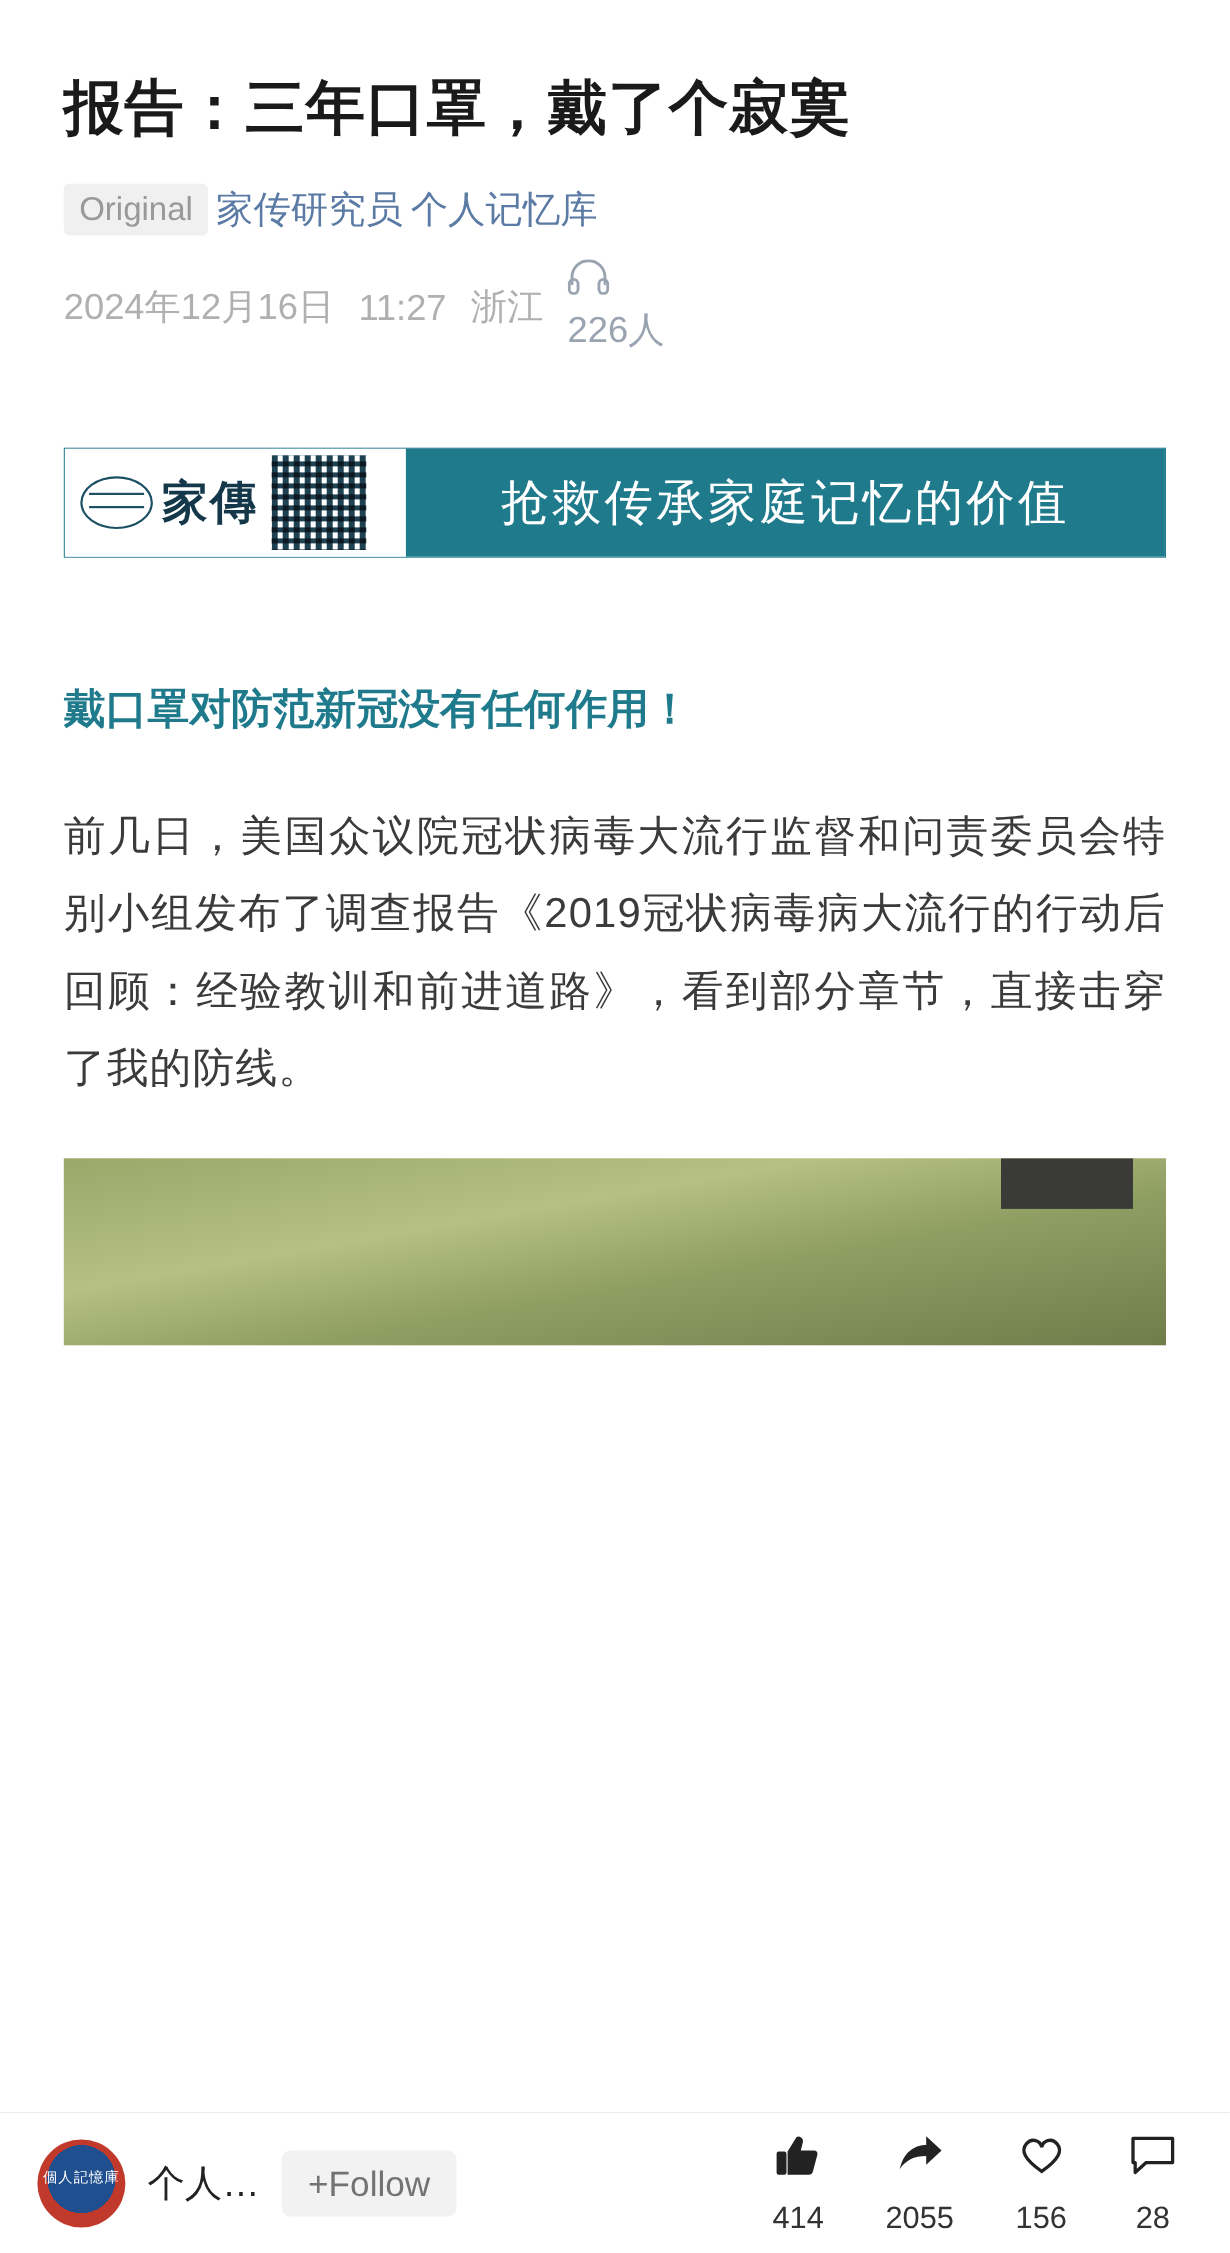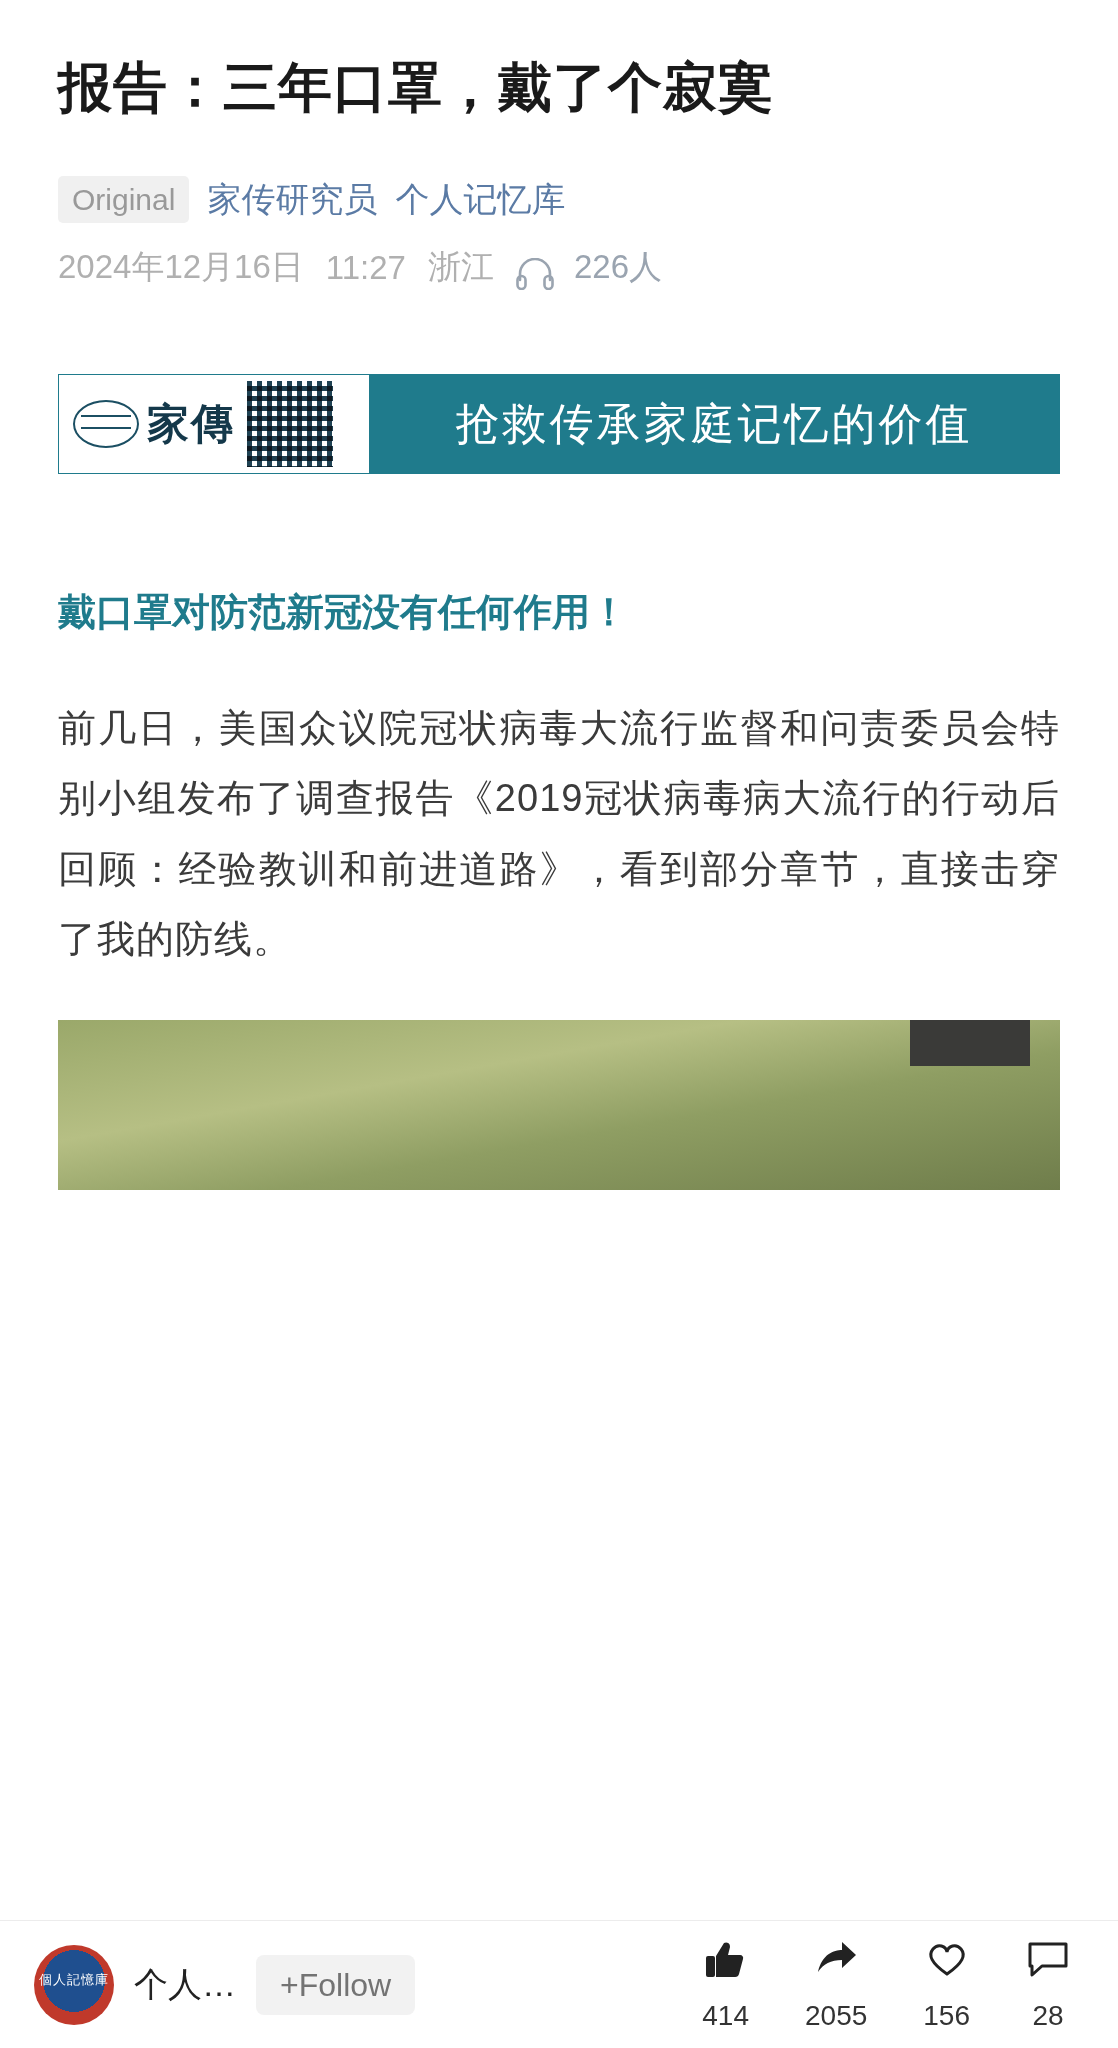--- a/index.html
+++ b/index.html
@@ -8,37 +8,37 @@
     background: #ffffff;
   }
   body {
     width: 1118px;
     height: 2048px;
     position: relative;
     font-family: "Liberation Sans", sans-serif;
     overflow: hidden;
   }
   .article {
-    padding: 0 58px;
+    padding: 11px 58px;
     box-sizing: border-box;
   }
   .title {
     font-size: 54px;
     font-weight: bold;
     color: #1a1a1a;
     letter-spacing: 1px;
     line-height: 1.3;
     padding-top: 52px;
     margin: 0;
   }
   .byline {
-    margin-top: 54px;
-    display: flex;
-    align-items: center;
-    gap: 18px;
+    margin-top: 34px;
+    display: flex;
+    align-items: center;
+    gap: 7px;
     flex-wrap: wrap;
   }
   .original-badge {
     background: #f0f0f0;
     color: #999999;
     font-size: 30px;
     padding: 7px 14px;
     border-radius: 5px;
     line-height: 1.1;
   }
@@ -50,23 +50,24 @@
   .meta {
     margin-top: 22px;
     display: flex;
     align-items: center;
     gap: 22px;
     color: #b0b0b0;
     font-size: 33px;
   }
   .meta .listen {
     display: flex;
-    align-items: flex-end;
-    gap: 20px;
+    align-items: flex-start;
+    gap: 10px;
     color: #9aa4b0;
+    flex-direction: column;
   }
   .headphone-icon svg { display: block; }
 
   .lead {
     margin-top: 96px;
   }
   .lead p {
     font-size: 33px;
     font-weight: bold;
     color: #333333;

